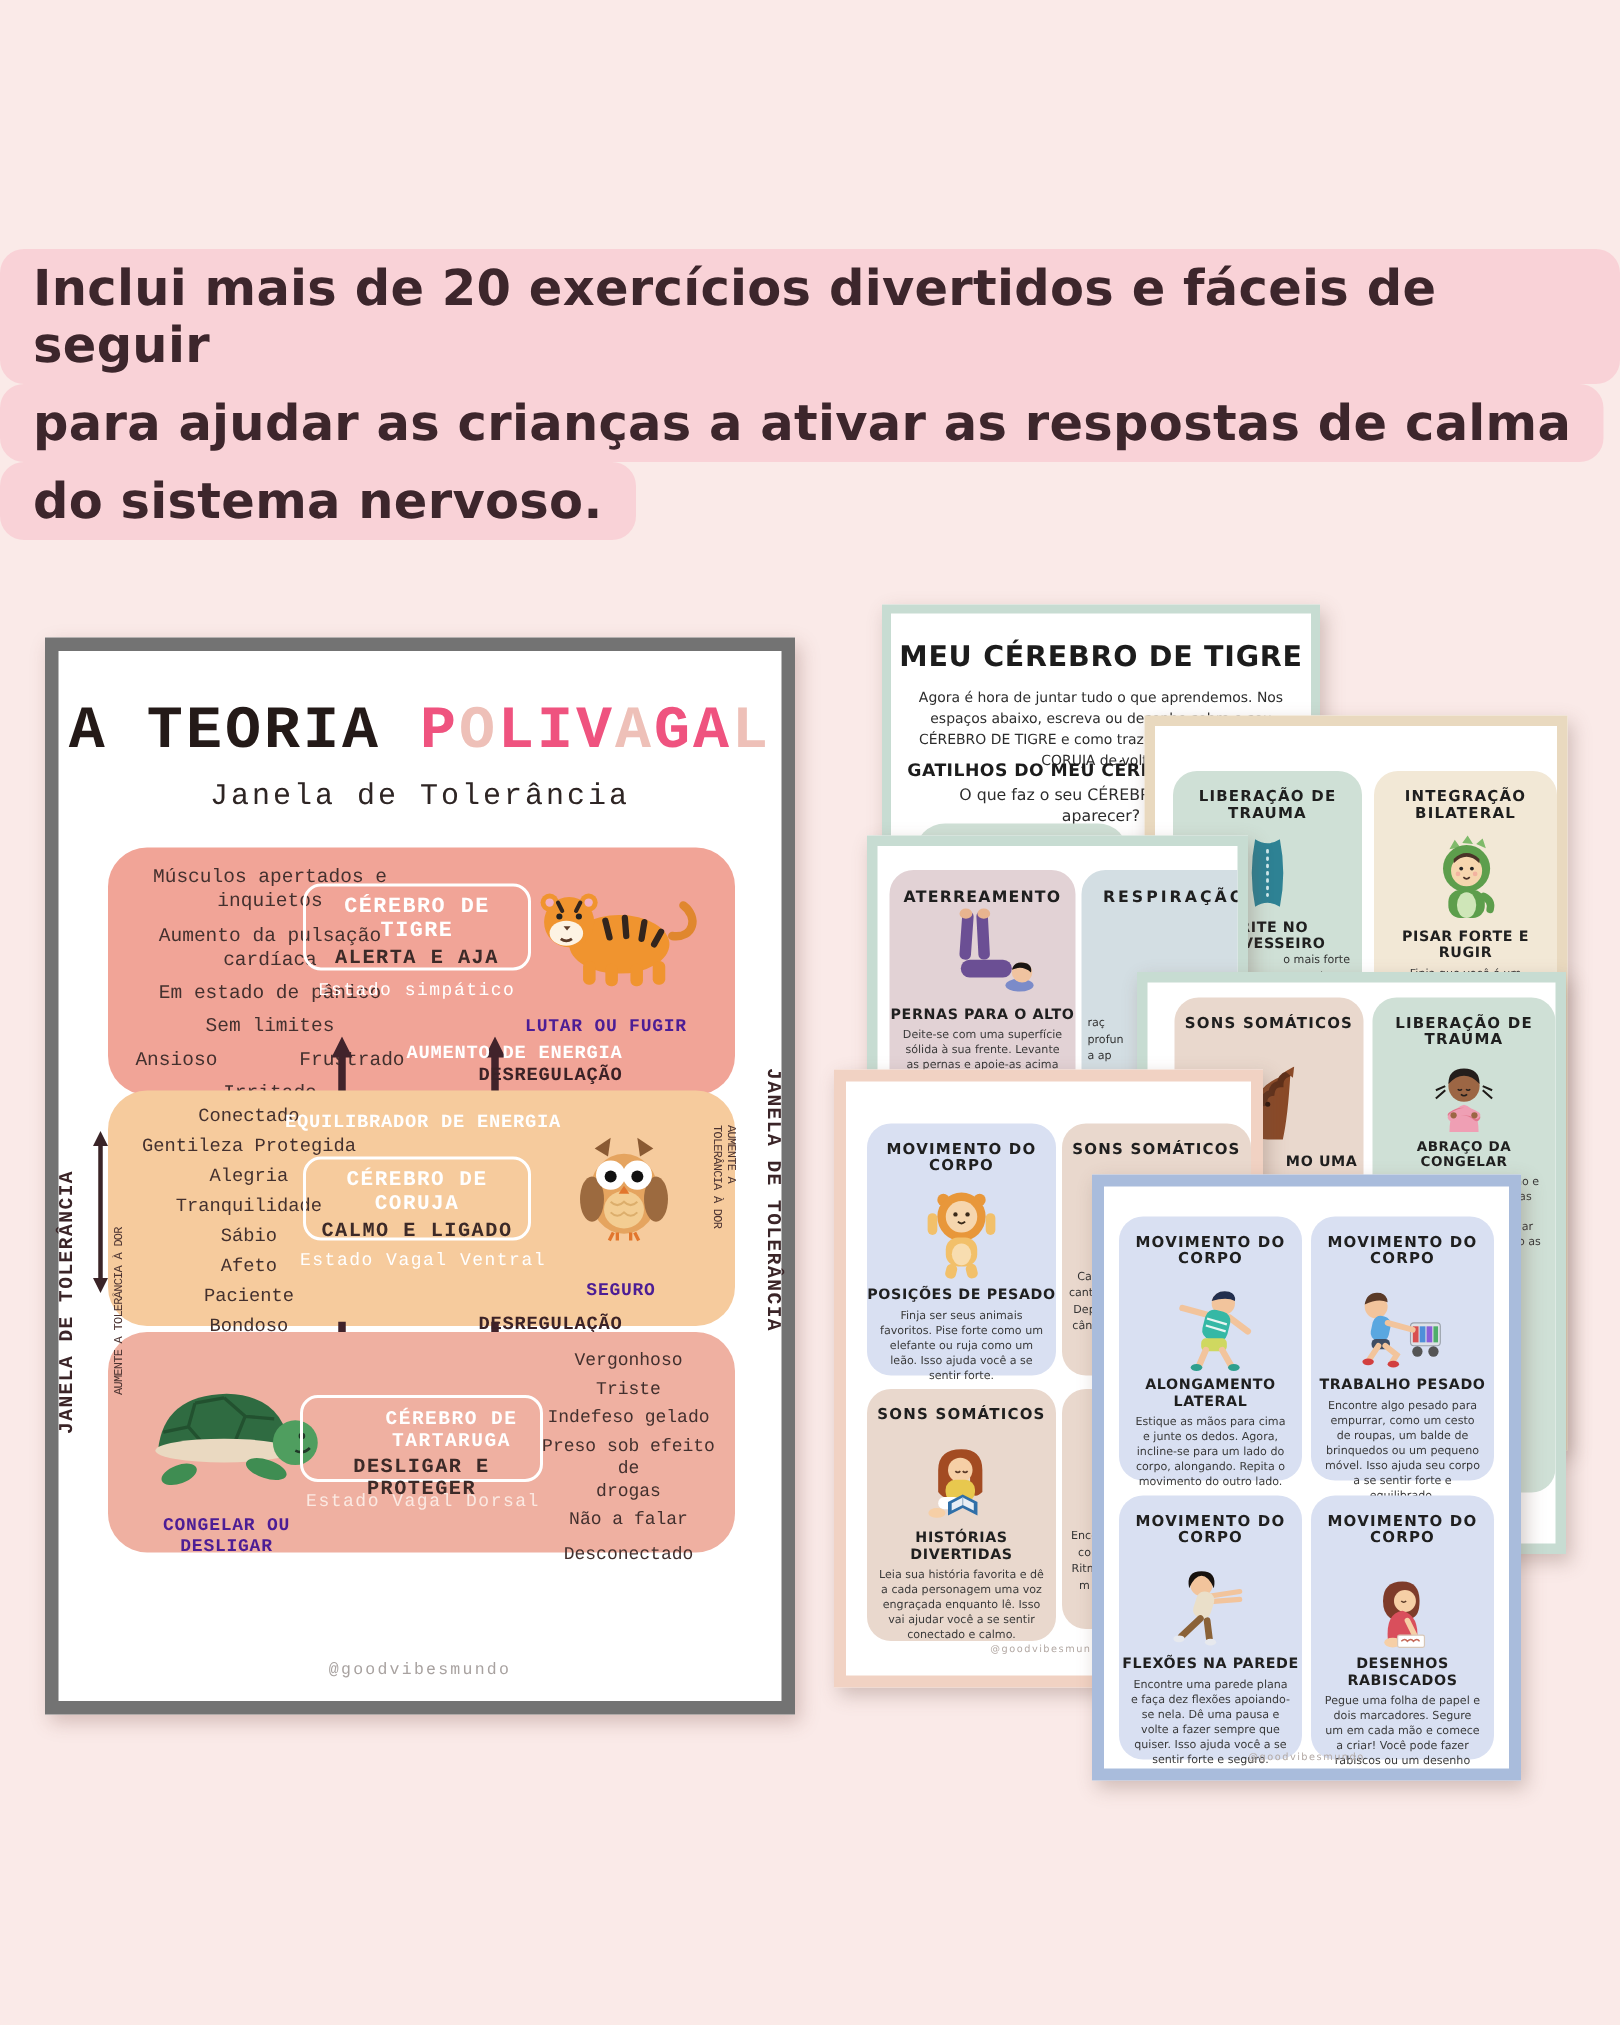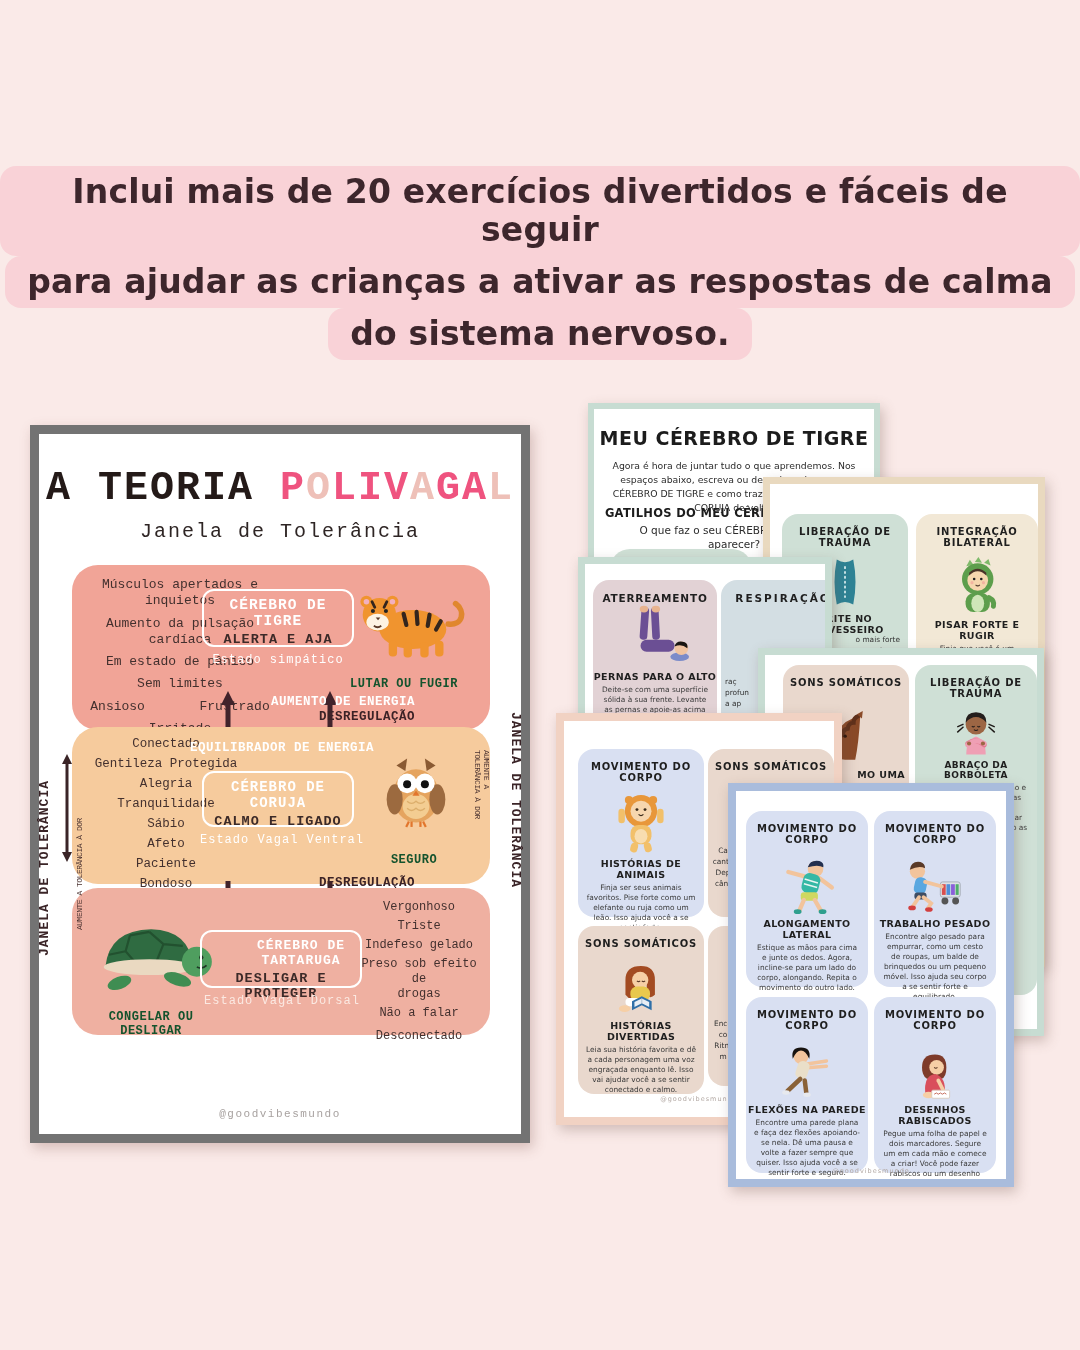--- a/index.html
+++ b/index.html
@@ -1,20 +1,20 @@
 <!DOCTYPE html>
 <html><head>
 <meta charset="utf-8">
 <style>
   html,body{margin:0;padding:0;}
   body{font-family:"DejaVu Sans",sans-serif;}
   .canvas{position:relative;width:1080px;height:1350px;background:#faeae8;overflow:hidden;}
 
   
-  .headline{position:absolute;top:166px;left:0;width:100%;text-align:center;z-index:20;}
+  .headline{position:absolute;top:166px;left:0;width:100%;text-align:left;z-index:20;}
   .hline{line-height:0;}
   .pill{display:inline-block;background:#f9d2d7;color:#3d262c;font-weight:800;font-size:33px;
         line-height:38px;padding:7px 22px;border-radius:16px;letter-spacing:0.2px;}
 
   
   .poster{position:absolute;left:30px;top:425px;width:482px;height:700px;background:#fff;
           border:9px solid #737373;box-shadow:3px 5px 12px rgba(120,70,60,.28);z-index:10;font-family:Liberation Mono, monospace;}
   .p-title{position:absolute;top:32px;width:100%;text-align:center;font-size:40px;font-weight:900;
            letter-spacing:2px;color:#241a18;}
   .p-sub{position:absolute;top:86px;width:100%;text-align:center;font-size:20px;color:#2e2524;letter-spacing:2px;}
@@ -28,21 +28,21 @@
   .emo1 .li{margin-bottom:6px;}
   .emo2{left:14px;top:10px;width:160px;font-size:12.5px;line-height:1.2;}
   .emo2 .li{margin-bottom:5px;}
   .emo3{left:288px;top:12px;width:118px;font-size:12px;line-height:1.25;}
   .emo3 .li{margin-bottom:4px;}
   .emo3 .li:last-child{margin-top:8px;}
   .wbox{position:absolute;border:2px solid #fff;border-radius:12px;text-align:center;padding-top:6px;box-sizing:border-box;}
   .wb1{font-weight:bold;color:#fff;font-size:14.5px;letter-spacing:1px;}
   .wb2{font-weight:bold;color:#3c2a28;font-size:13.5px;letter-spacing:1px;margin-top:3px;}
   .statel{position:absolute;text-align:center;color:#fff;font-size:12px;letter-spacing:1px;}
-  .cap{position:absolute;font-weight:bold;font-size:12px;color:#14532d;letter-spacing:0.5px;text-align:center;}
+  .cap{position:absolute;font-weight:bold;font-size:12px;color:#4c1d95;letter-spacing:0.5px;text-align:center;}
   .elabel{position:absolute;text-align:center;font-weight:bold;font-size:12.5px;letter-spacing:0.5px;}
   .alab{position:absolute;left:126px;width:250px;text-align:right;font-weight:bold;font-size:12.5px;letter-spacing:0.5px;}
   .arrow{position:absolute;width:16px;height:54px;}
   .icnwrap{position:absolute;}
   .vert{writing-mode:vertical-rl;}
   .vup{transform:rotate(180deg);}
   .sideouter{position:absolute;font-weight:bold;font-size:13px;color:#3a2427;letter-spacing:1px;}
   .sideinner{position:absolute;font-size:8px;color:#4a3230;letter-spacing:-0.5px;overflow:hidden;}
   .p-footer{position:absolute;bottom:14px;width:100%;text-align:center;font-size:11px;color:#a8a2a0;letter-spacing:1.5px;}
 
@@ -357,21 +357,21 @@
           <circle cx="30" cy="26" r="15" fill="#9c6644"></circle>
           <path d="M15 24 Q15 9 30 9 Q45 9 45 24 Q38 16 30 16 Q22 16 15 24 Z" fill="#241e1c"></path>
           <path d="M24 29 q2 2 4 0 M32 29 q2 2 4 0 M27 34 q3 2.5 6 0" stroke="#241e1c" stroke-width="1.5" fill="none"></path>
           <path d="M16 70 q0 -22 14 -26 q14 4 14 26 Z" fill="#ef9fb4"></path>
           <path d="M18 54 q12 -8 24 2" stroke="#e2798f" stroke-width="7" fill="none" stroke-linecap="round"></path>
           <path d="M42 54 q-12 -8 -24 2" stroke="#ef9fb4" stroke-width="7" fill="none" stroke-linecap="round"></path>
           <circle cx="20" cy="54" r="3" fill="#9c6644"></circle>
             <circle cx="40" cy="54" r="3" fill="#9c6644"></circle>
         </svg>
       </div>
-      <div class="xname" style="font-size:9px;">ABRAÇO DA BORBOLETA</div>
+      <div class="xname" style="font-size:9px;">ABRAÇO DA CONGELAR</div>
       <div class="xbody">Encontre um lugar calmo e silencioso. Coloque suas mãos logo abaixo da clavícula e comece a dar toques leves, alternando as mãos.</div>
     </div>
   </div>
 
   <div class="card cardE">
     <div class="tile peri" style="left:14px;top:28px;width:126px;height:168px;">
       <div class="cat">MOVIMENTO DO CORPO</div>
       <div class="icon" style="height:66px;">
         <svg viewBox="0 0 62 78" width="50" height="63">
           <circle cx="16" cy="11" r="5" fill="#e8973a"></circle>
@@ -382,21 +382,21 @@
             <rect x="51" y="22" width="8" height="18" rx="4" fill="#f2c06a"></rect>
           <circle cx="26" cy="23" r="1.8" fill="#3a2a1a"></circle>
             <circle cx="36" cy="23" r="1.8" fill="#3a2a1a"></circle>
           <path d="M28 29 q3 3 6 0" stroke="#3a2a1a" stroke-width="1.5" fill="none"></path>
           <rect x="18" y="42" width="26" height="24" rx="10" fill="#f2c06a"></rect>
           <ellipse cx="31" cy="56" rx="8" ry="9" fill="#f8ddb0"></ellipse>
           <rect x="18" y="64" width="9" height="12" rx="4" fill="#f2c06a" transform="rotate(14 22 70)"></rect>
           <rect x="35" y="64" width="9" height="12" rx="4" fill="#f2c06a" transform="rotate(-14 39 70)"></rect>
         </svg>
       </div>
-      <div class="xname">HISTÓRIAS DE ANIMAIS</div>
+      <div class="xname">POSIÇÕES DE PESADO</div>
       <div class="xbody">Finja ser seus animais favoritos. Pise forte como um elefante ou ruja como um leão. Isso ajuda você a se sentir forte.</div>
     </div>
     <div class="tile tan" style="left:144px;top:28px;width:126px;height:168px;">
       <div class="cat">SONS SOMÁTICOS</div>
       <div class="fragc" style="top:96px;">
           <div class="li">Ca</div>
           <div class="li">cante</div>
           <div class="li">Dep</div>
           <div class="li">cânt</div>
         </div>

